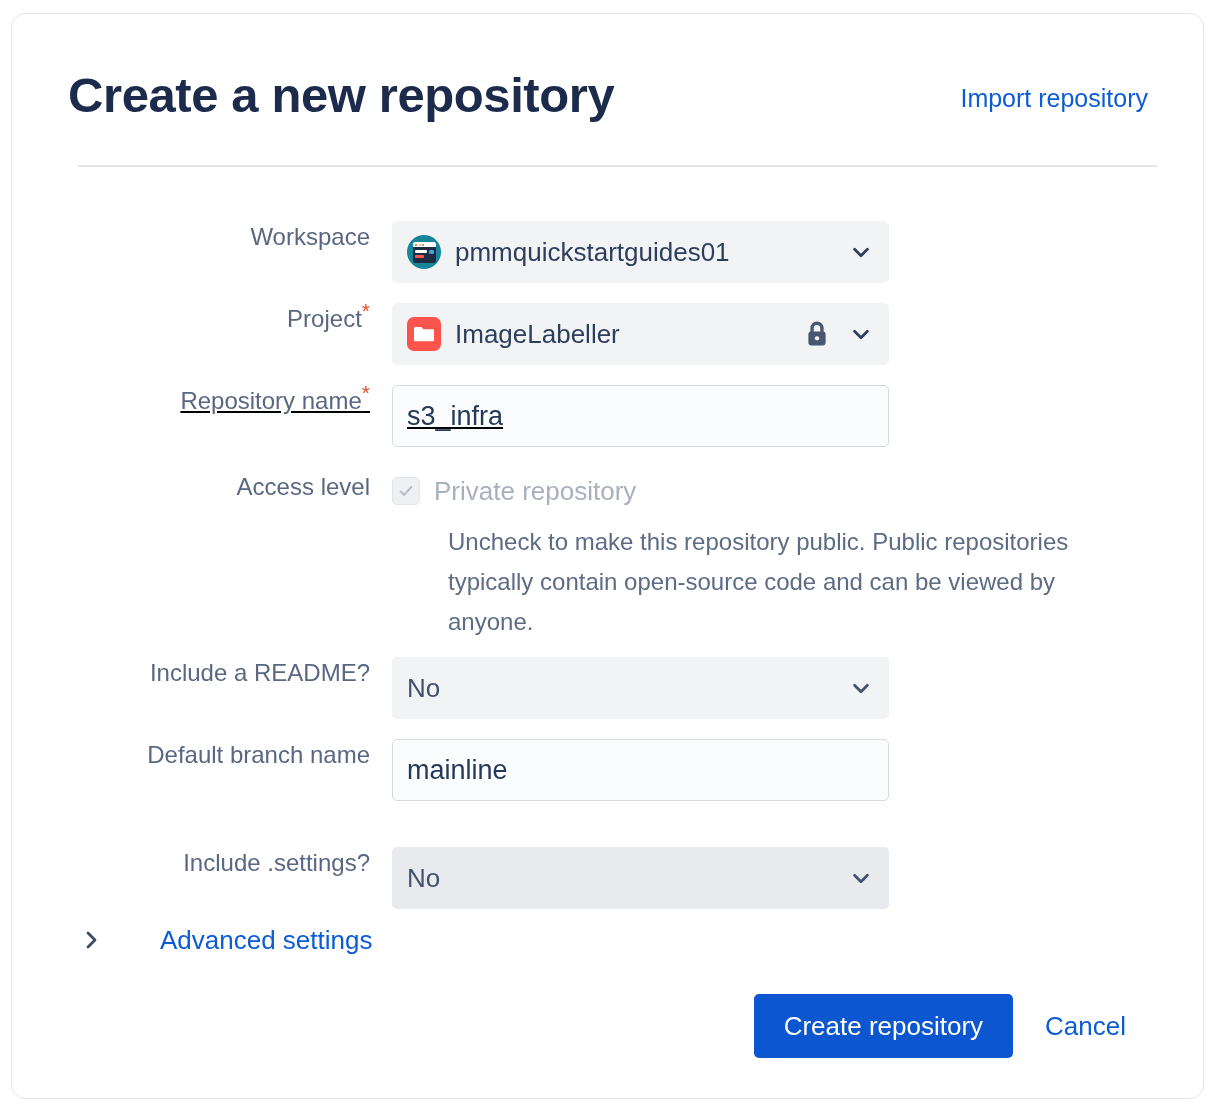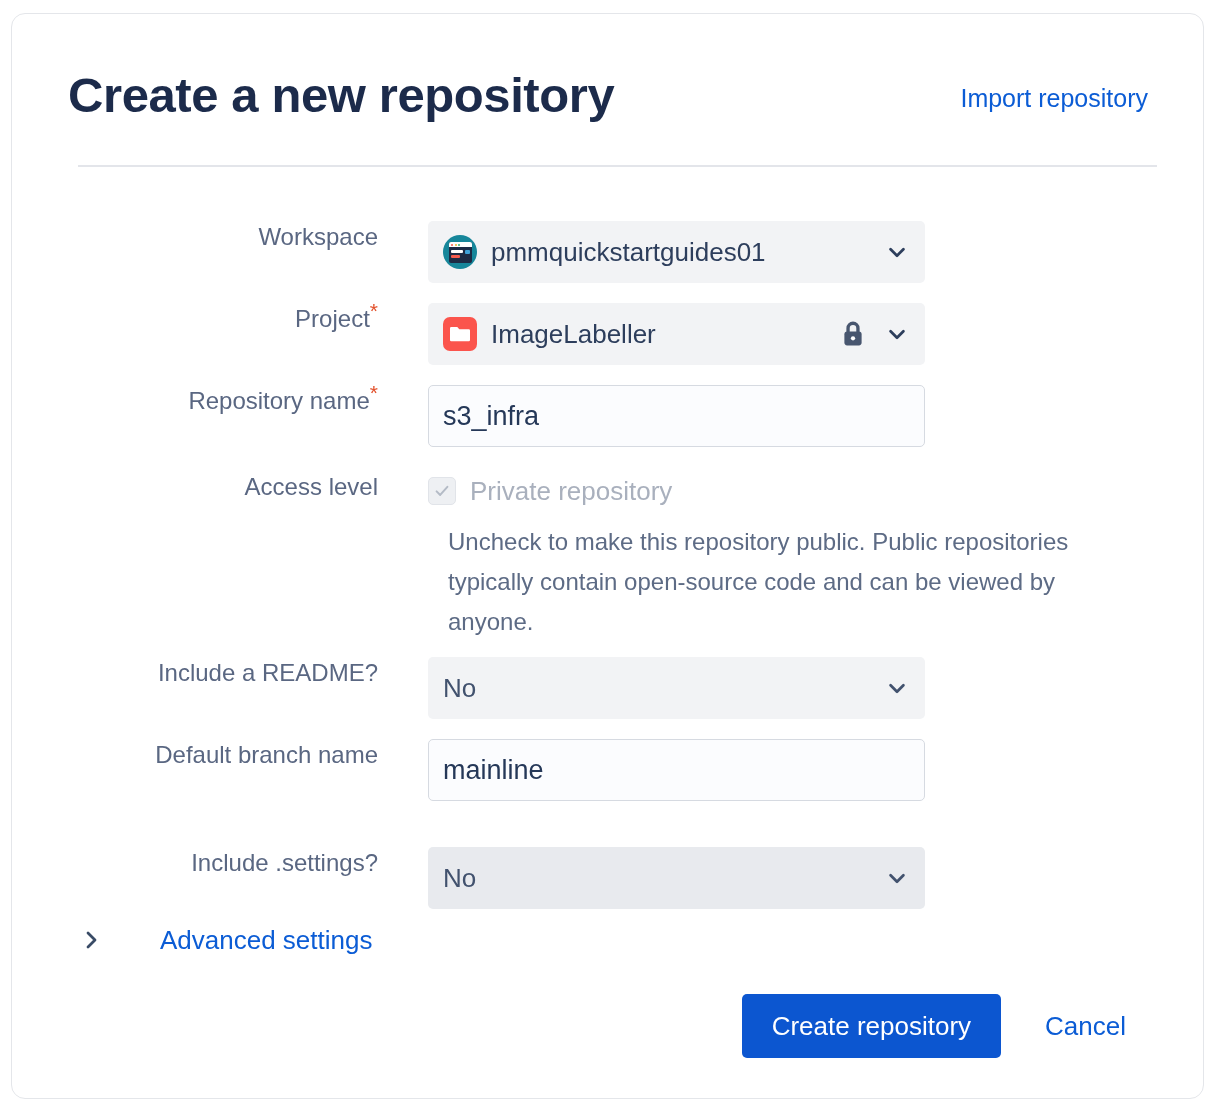--- a/index.html
+++ b/index.html
@@ -59,25 +59,24 @@
     left: 66px;
     top: 151px;
     width: 1079px;
     height: 2px;
     background: #e3e5ea;
   }
 
   
   .row {
     position: absolute;
-    left: 64px;
+    left: 56px;
     width: 1080px;
     display: flex;
     align-items: flex-start;
-    gap: 28px;
   }
   .lbl {
     width: 324px;
     text-align: right;
     padding-right: 22px;
     font-size: 24px;
     color: #5a6782;
     line-height: 32px;
     white-space: nowrap;
   }
@@ -240,21 +239,20 @@
     white-space: nowrap;
   }
 
   
   #footer {
     position: absolute;
     right: 71px;
     top: 980px;
     display: flex;
     align-items: flex-end;
-    gap: 12px;
   }
   #create-btn {
     height: 64px;
     background: #0c56d0;
     color: #ffffff;
     border: 0;
     border-radius: 5px;
     font-family: "Liberation Sans", sans-serif;
     font-size: 26px;
     padding: 0 30px;
@@ -322,21 +320,21 @@
           <rect x="4" y="10.6" width="16" height="13" rx="2.6" fill="#48566f"></rect>
           <circle cx="12" cy="17" r="2" fill="#ffffff"></circle>
         </svg>
         <svg class="chev" viewBox="0 0 24 24">
           <path d="M5 9l7 7 7-7" fill="none" stroke="#2d3e5c" stroke-width="3" stroke-linecap="round" stroke-linejoin="round"></path>
         </svg>
       </div>
     </div>
   </div>
 
-  <div class="row" style="top:371px;">
+  <div class="row" style="top:371px;text-decoration:underline;">
     <div class="lbl"><span>Repository name</span><span class="req">*</span></div>
     <div class="ctl">
       <div class="inp">
         <input type="text" value="s3_infra" style="">
       </div>
     </div>
   </div>
 
   <div class="row" style="top:457px;">
     <div class="lbl">Access level</div>

